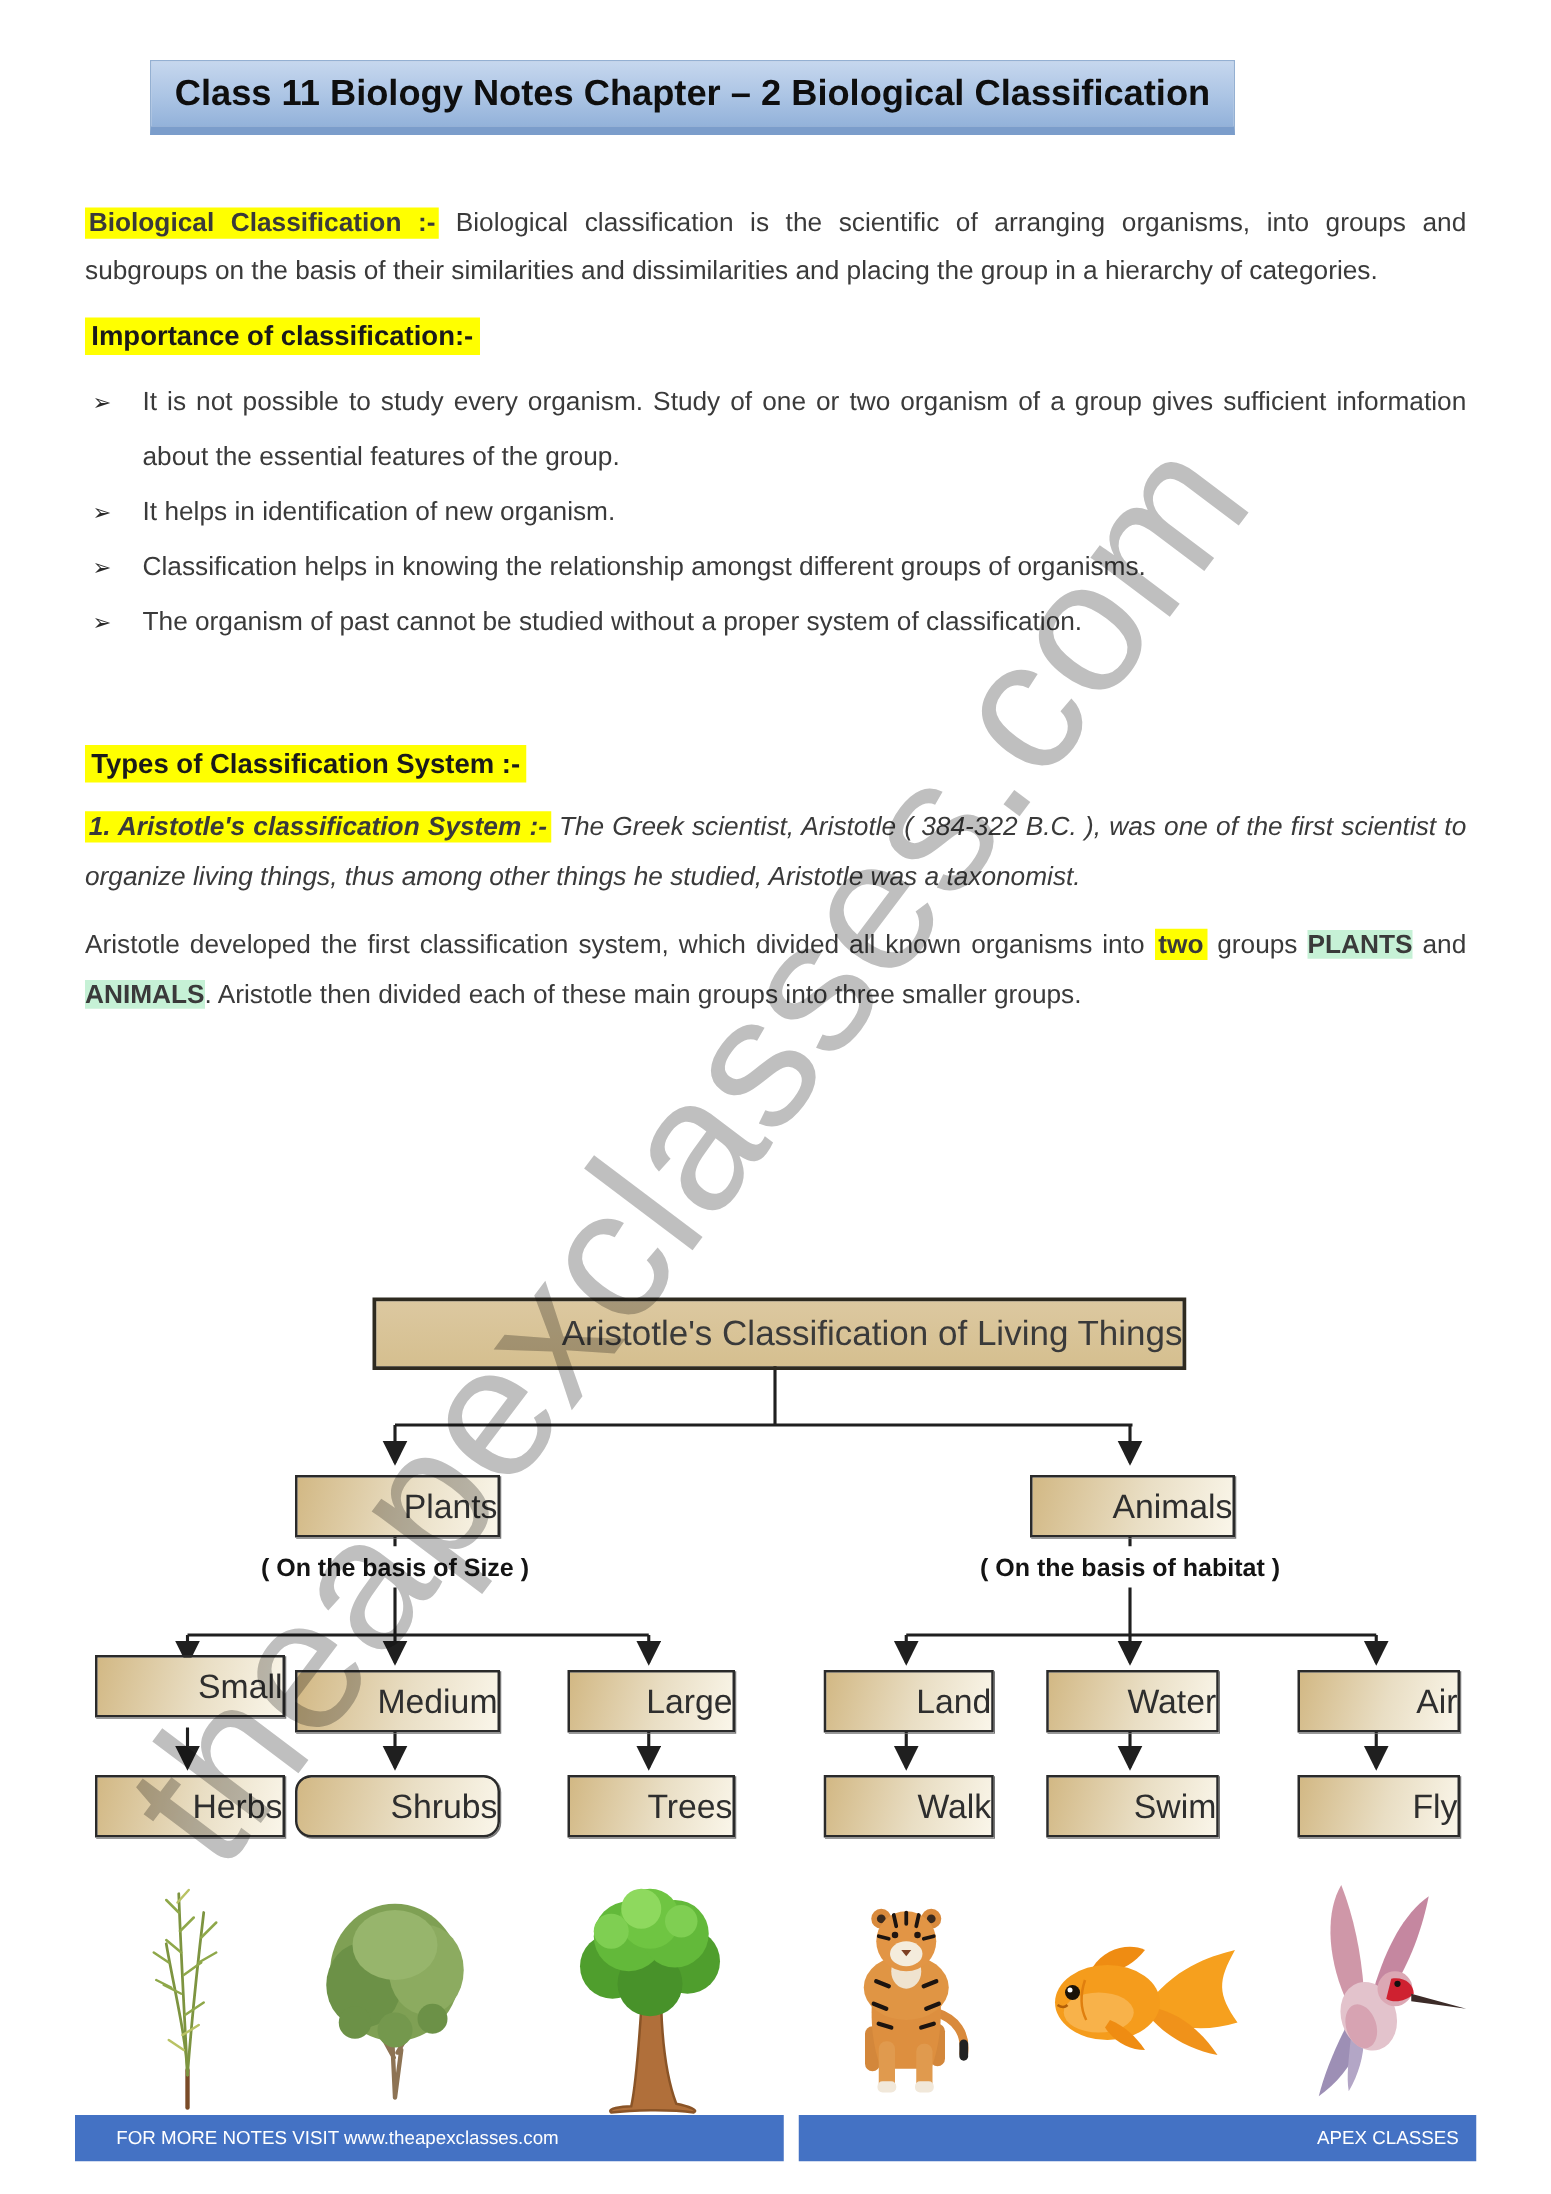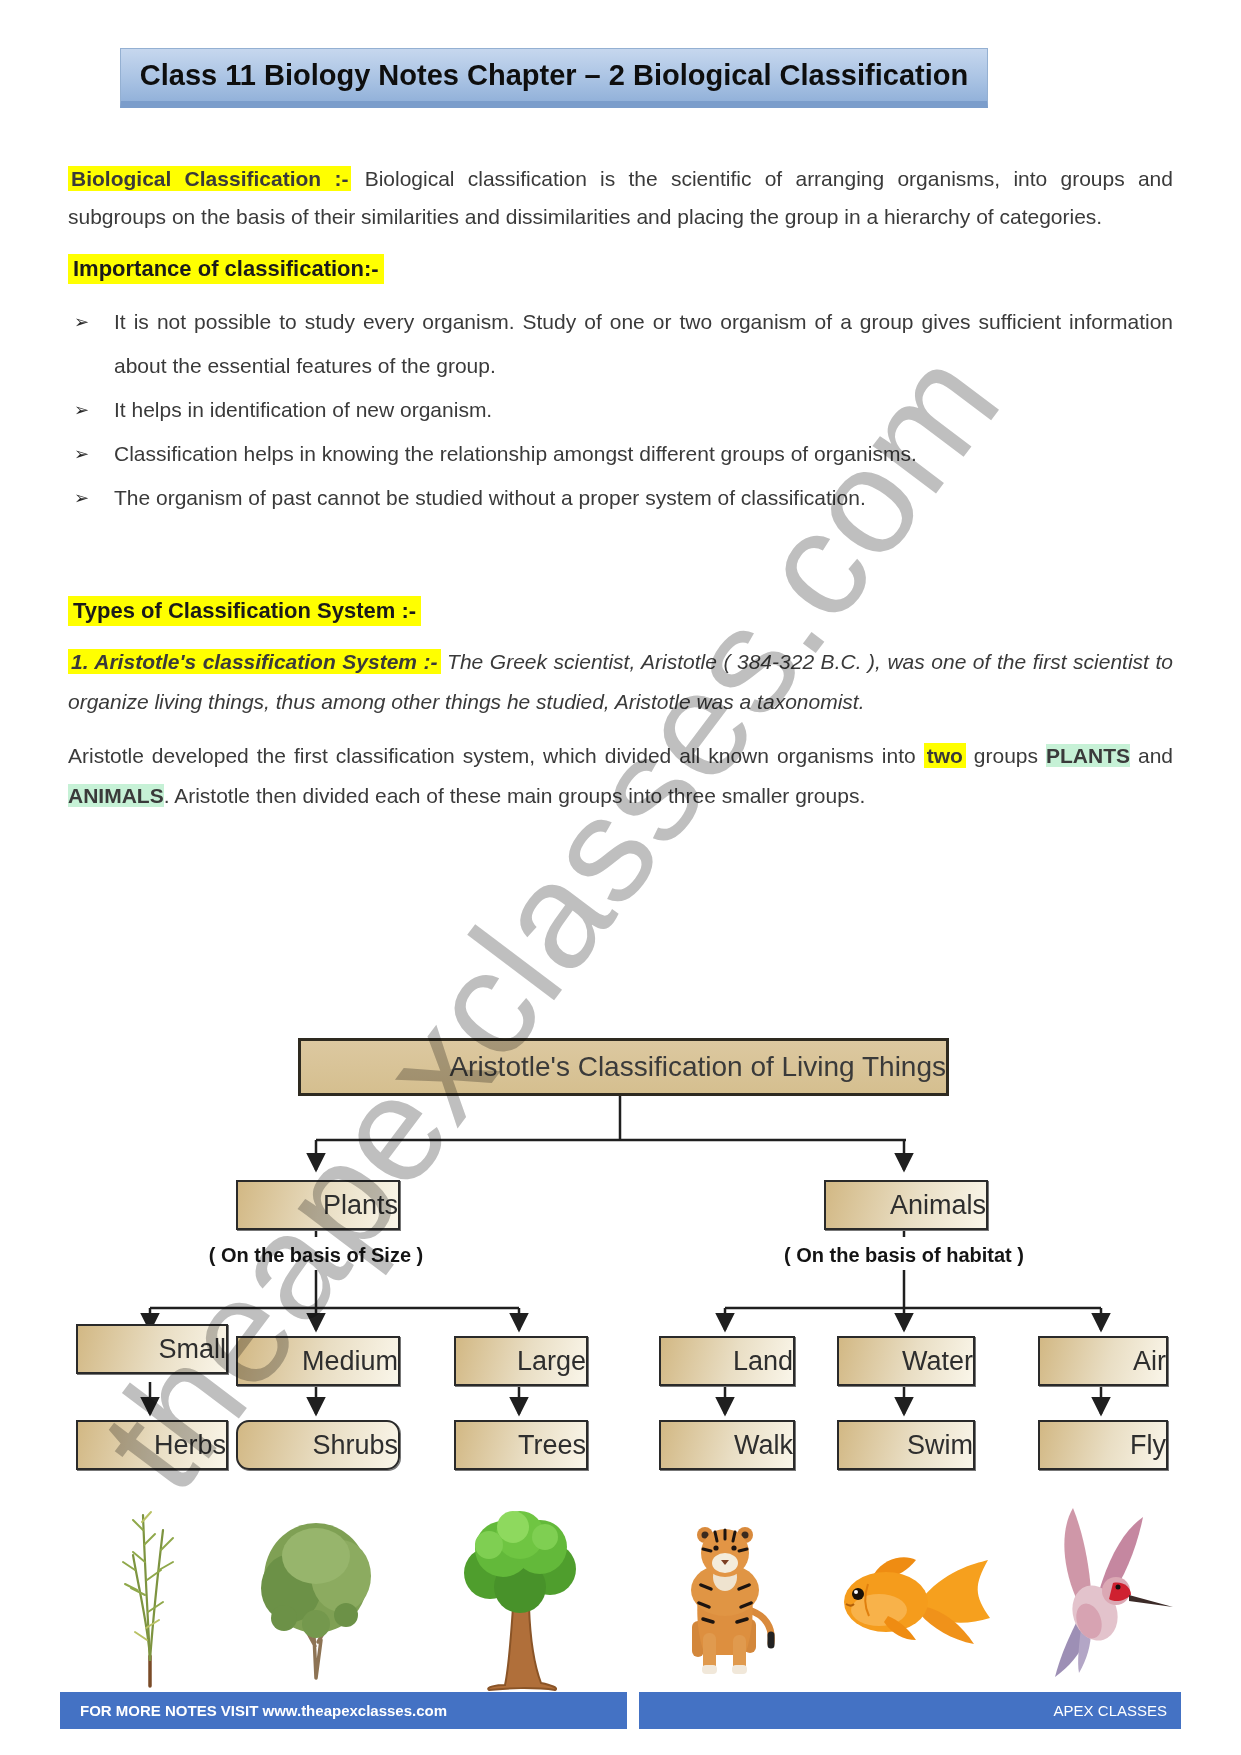--- a/index.html
+++ b/index.html
@@ -62,21 +62,21 @@
     font-size:150px;color:#bfbfbf;mix-blend-mode:multiply;
     white-space:nowrap;letter-spacing:1px;
   }
 
   
   .footer-seg{
     position:absolute;top:1692px;height:37px;background:#4472c4;z-index:2;
     display:flex;align-items:center;color:#ffffff;font-size:15px;
   }
   .footer-left{left:60px;width:567px;padding-left:0;}
-  .footer-left span{padding-left:20px;font-weight:bold;}
+  .footer-left span{padding-left:33px;font-weight:normal;}
   .footer-right{left:639px;width:542px;justify-content:flex-end;}
   .footer-right span{padding-right:14px;}
 </style>
 </head>
 <body>
 
 <div class="content">
 
   <div class="title-bar">
     <span>Class 11 Biology Notes Chapter – 2 Biological Classification</span>

